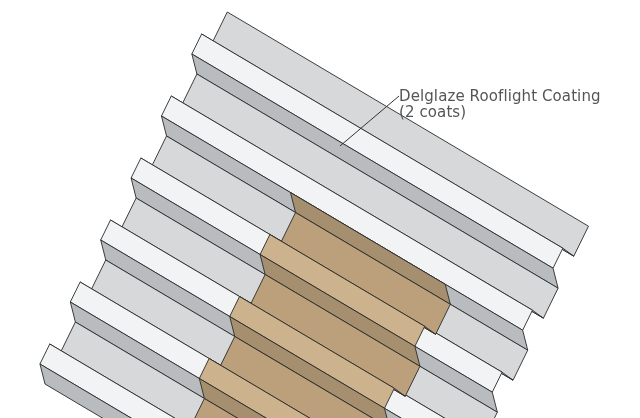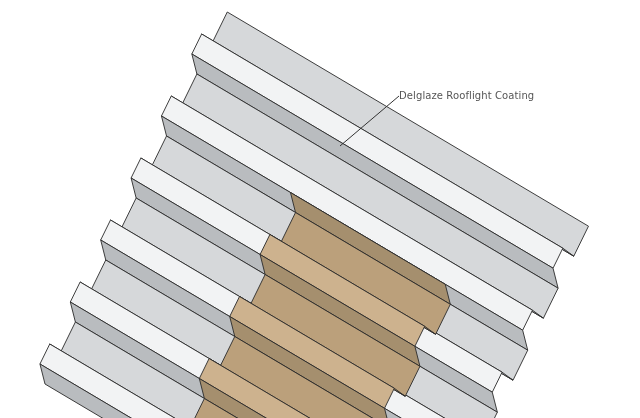--- a/index.html
+++ b/index.html
@@ -1,21 +1,21 @@
 <!DOCTYPE html>
 <html><head>
 <meta charset="utf-8">
 <style>
   html, body { margin: 0; padding: 0; background: #ffffff; }
   body { width: 640px; height: 418px; overflow: hidden; position: relative; }
   #diagram { position: absolute; left: 0; top: 0; width: 640px; height: 418px; }
   .label {
     position: absolute;
     font-family: "DejaVu Sans", "Liberation Sans", sans-serif;
-    font-size: 10px;
+    font-size: 15px;
     line-height: 16px;
     color: #555555;
     letter-spacing: 0.1px;
   }
 </style>
 </head>
 <body>
 
 <svg id="diagram" viewBox="0 0 640 418" xmlns="http://www.w3.org/2000/svg">
   <g id="sheet">
@@ -61,13 +61,14 @@
       <polygon points="189.68,428.5 204.38,398.5 359.18,490.3 344.48,520.3" fill="#bba07b" stroke="#2a2a2a" stroke-width="0.9" stroke-linejoin="round"></polygon>
       <polygon points="178.74,420.5 189.68,428.5 344.48,520.3 333.54,512.3" fill="#a58f6e" stroke="#2a2a2a" stroke-width="0.9" stroke-linejoin="round"></polygon>
       <polygon points="168.94,440.5 178.74,420.5 333.54,512.3 323.74,532.3" fill="#cdb28e" stroke="#2a2a2a" stroke-width="0.9" stroke-linejoin="round"></polygon>
       <polygon points="174,460.5 168.94,440.5 323.74,532.3 328.8,552.3" fill="#a58f6e" stroke="#2a2a2a" stroke-width="0.9" stroke-linejoin="round"></polygon>
     </g>
   <line x1="399" y1="96" x2="340" y2="146" stroke="#333" stroke-width="1"></line>
 </svg>
 
 <div class="label" style="left:399px; top:88px;">
   <div>Delglaze Rooflight Coating</div>
+  <div>(2 coats)</div>
 </div>
 
 </body></html>

